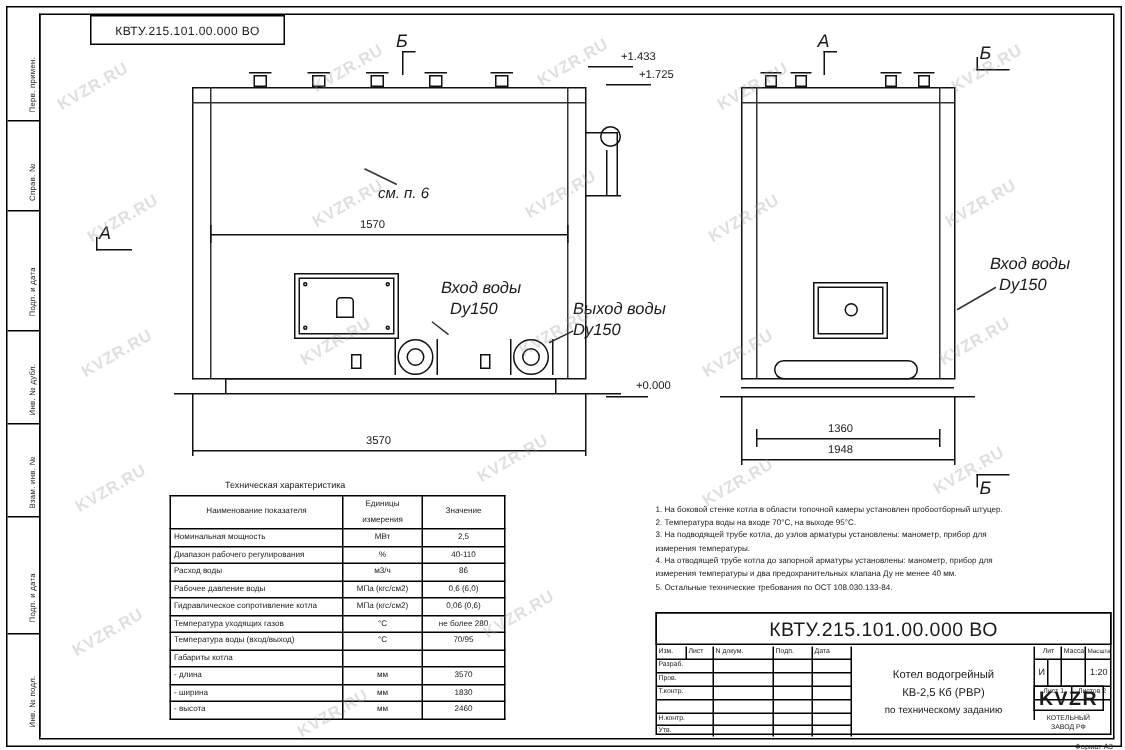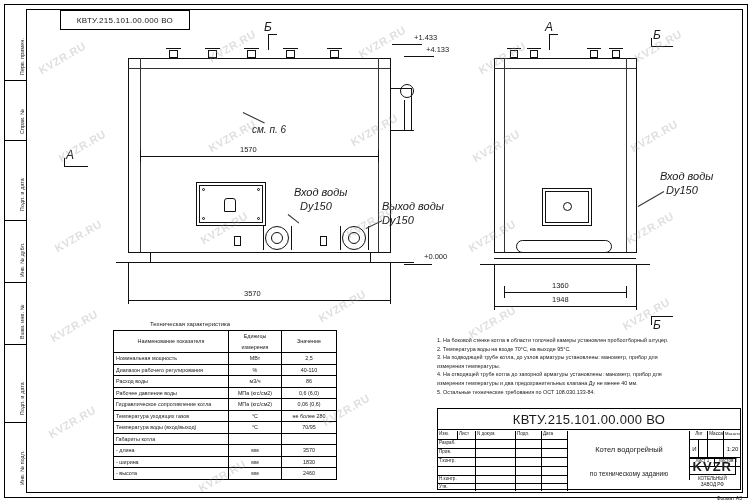--- a/index.html
+++ b/index.html
@@ -120,21 +120,21 @@
   <div class="lbl-big" style="left:264px;top:20px;">Б</div>
   <div class="ln" style="left:268px;top:34px;width:1px;height:16px;"></div>
   <div class="ln" style="left:268px;top:34px;width:9px;height:1px;"></div>
 
   <div class="lbl-big" style="left:66px;top:148px;">А</div>
   <div class="ln" style="left:64px;top:166px;width:24px;height:1px;"></div>
   <div class="ln" style="left:64px;top:158px;width:1px;height:9px;"></div>
 
   <div class="dim" style="left:414px;top:33px;">+1.433</div>
   <div class="ln" style="left:392px;top:44px;width:30px;height:1px;"></div>
-  <div class="dim" style="left:426px;top:45px;">+4.133</div>
+  <div class="dim" style="left:426px;top:45px;">+1.725</div>
   <div class="ln" style="left:404px;top:56px;width:30px;height:1px;"></div>
   <div class="dim" style="left:424px;top:252px;">+0.000</div>
   <div class="ln" style="left:404px;top:264px;width:28px;height:1px;"></div>
 
   <div class="lbl-it" style="left:252px;top:124px;font-size:10px;">см. п. 6</div>
   <div class="ln thin" style="left:243px;top:112px;width:24px;height:1px;transform:rotate(26deg);transform-origin:left center;"></div>
 
   <div class="rect" style="left:196px;top:182px;width:70px;height:44px;"></div>
   <div class="rect" style="left:199px;top:185px;width:64px;height:38px;"></div>
   <div class="rect" style="left:224px;top:198px;width:12px;height:14px;border-radius:3px 3px 0 0;"></div>
@@ -341,20 +341,21 @@
     <div class="st-cell" style="left:78px;top:67px;width:26px;height:8px;"></div>
     <div class="st-cell" style="left:104px;top:67px;width:26px;height:8px;"></div>
 
     <div class="st-cell nb" style="left:0;top:75px;width:38px;height:7px;">Утв.</div>
     <div class="st-cell nb" style="left:38px;top:75px;width:40px;height:7px;"></div>
     <div class="st-cell nb" style="left:78px;top:75px;width:26px;height:7px;"></div>
     <div class="st-cell nb" style="left:104px;top:75px;width:26px;height:7px;"></div>
 
     <div class="st-cell nb" style="left:130px;top:22px;width:122px;height:49px;">
       <div class="st-name" style="left:-14px;top:14px;">Котел водогрейный</div>
+      <div class="st-name" style="left:-14px;top:26px;">КВ-2,5 Кб (РВР)</div>
       <div class="st-name" style="left:-14px;top:38px;font-size:6.5px;">по техническому заданию</div>
     </div>
 
     <div class="st-cell" style="left:252px;top:22px;width:18px;height:9px;text-align:center;">Лит</div>
     <div class="st-cell" style="left:270px;top:22px;width:16px;height:9px;text-align:center;">Масса</div>
     <div class="st-cell nr" style="left:286px;top:22px;width:16px;height:9px;text-align:center;font-size:4.2px;">Масштаб</div>
 
     <div class="st-cell" style="left:252px;top:31px;width:9px;height:18px;text-align:center;font-size:6px;line-height:18px;">И</div>
     <div class="st-cell" style="left:261px;top:31px;width:9px;height:18px;"></div>
     <div class="st-cell" style="left:270px;top:31px;width:16px;height:18px;text-align:center;"></div>

